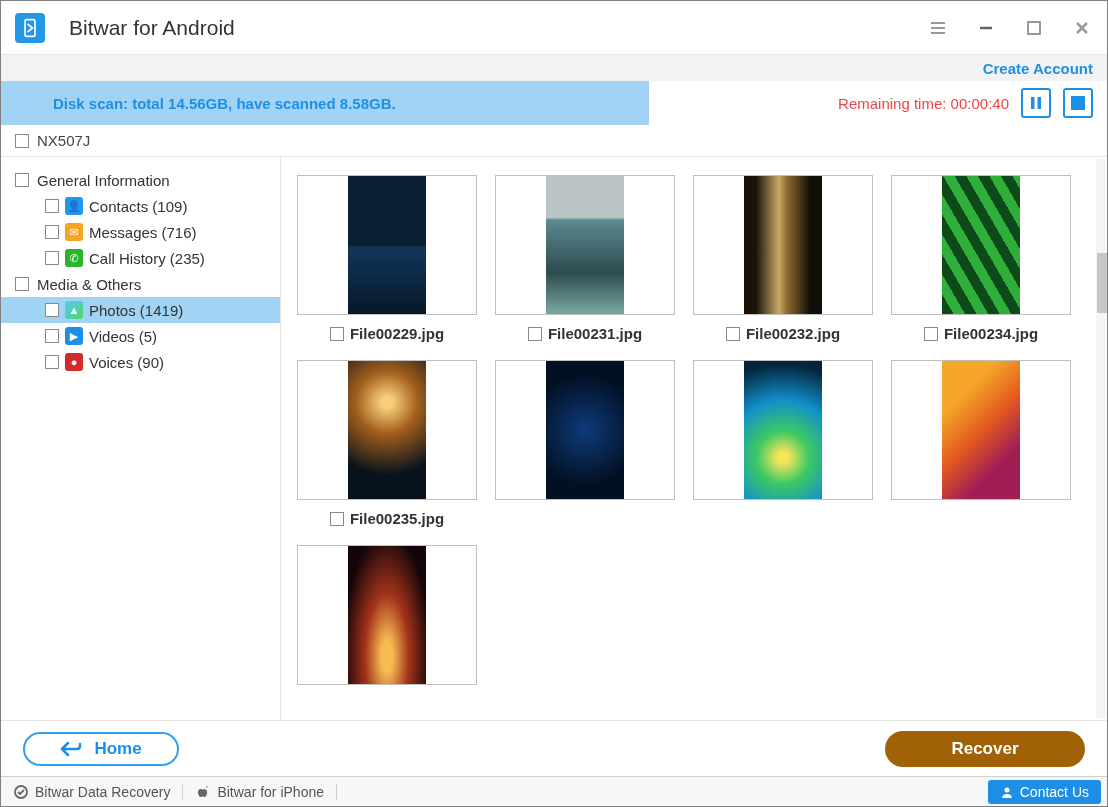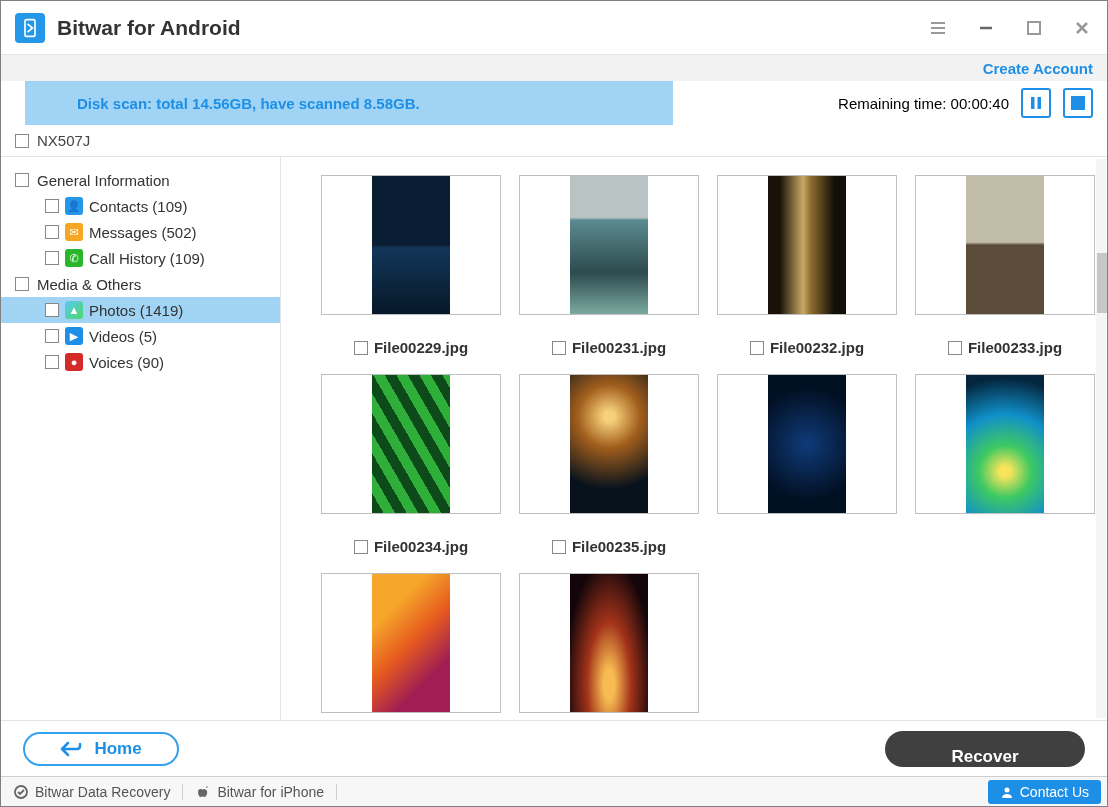--- a/index.html
+++ b/index.html
@@ -3,47 +3,47 @@
 <meta charset="utf-8">
 <style>
   * { box-sizing: border-box; margin: 0; padding: 0; }
   html, body { width: 1108px; height: 807px; font-family: Arial, sans-serif; overflow: hidden; background: #fff; }
   .window { width: 1108px; height: 807px; border: 1px solid #808080; display: flex; flex-direction: column; }
 
   
   .titlebar { height: 54px; display: flex; align-items: center; padding: 0 14px; border-bottom: 1px solid #e5e5e5; }
   .app-icon { width: 30px; height: 30px; background: #2597e8; border-radius: 4px; display: flex; align-items: center; justify-content: center; margin-right: 12px; }
   .app-icon svg { width: 20px; height: 20px; }
-  .app-title { font-size: 21px; font-weight: 700; color: #333; flex: 1; }
+  .app-title { font-size: 21px; font-weight: 400; color: #333; flex: 1; margin-left: 12px; }
   .win-controls { display: flex; gap: 26px; align-items: center; }
   .win-btn { width: 22px; height: 22px; display: flex; align-items: center; justify-content: center; color: #888; cursor: pointer; }
   .win-btn svg { width: 18px; height: 18px; }
 
   
   .account-bar { background: #f2f2f2; height: 26px; display: flex; justify-content: flex-end; align-items: center; padding: 0 14px; }
   .create-account { color: #1e8fe6; font-size: 15px; font-weight: bold; cursor: pointer; }
 
   
   .scan-bar { height: 44px; display: flex; align-items: center; }
-  .scan-progress-area { position: relative; flex: 0 0 648px; height: 100%; background: #f2f2f2; display: flex; align-items: center; margin-left: 24px; }
+  .scan-progress-area { position: relative; flex: 0 0 648px; height: 100%; background: #f2f2f2; display: flex; align-items: center; }
   .scan-progress-fill { position: absolute; left: 0; top: 0; height: 100%; background: #a1d4f4; }
   .scan-text { position: relative; color: #1e8fe6; font-size: 15px; font-weight: bold; padding-left: 52px; }
   .scan-right { flex: 1; display: flex; align-items: center; justify-content: flex-end; padding-right: 14px; gap: 12px; }
-  .remaining { color: #000000; font-size: 15px; }
+  .remaining { color: #ef4444; font-size: 15px; }
   .sq-btn { width: 30px; height: 30px; border: 2px solid #1e8fe6; border-radius: 3px; display: flex; align-items: center; justify-content: center; cursor: pointer; background: #fff; }
   .sq-btn svg, .sq-btn .stop-square { width: 14px; height: 14px; }
   .stop-square { background: #1e8fe6; }
 
   
   .device-row { height: 32px; display: flex; align-items: center; padding: 0 14px; border-bottom: 1px solid #e5e5e5; background: #fff; }
   .device-row input { margin-right: 8px; }
   .device-label { font-size: 15px; font-weight: normal; color: #444; }
 
   
-  .body { flex: 1; display: flex; overflow: hidden; gap: 24px; }
+  .body { flex: 1; display: flex; overflow: hidden; }
   .sidebar { width: 280px; border-right: 1px solid #e5e5e5; overflow-y: auto; padding: 10px 0; }
   .tree-cat { display: flex; align-items: center; padding: 4px 14px; font-size: 15px; color: #333; height: 26px; }
   .tree-cat input { margin-right: 8px; }
   .tree-item { display: flex; align-items: center; padding: 3px 14px 3px 44px; font-size: 15px; color: #333; height: 26px; cursor: pointer; }
   .tree-item.selected { background: #a1d4f4; }
   .tree-item input { margin-right: 6px; }
   .tree-icon { width: 18px; height: 18px; border-radius: 3px; margin-right: 6px; display: inline-flex; align-items: center; justify-content: center; font-size: 11px; color: #fff; }
   .icon-contacts { background: #2597e8; }
   .icon-messages { background: #f5a623; }
   .icon-call { background: #2ab62a; }
@@ -51,30 +51,30 @@
   .icon-videos { background: #1e8fe6; }
   .icon-voices { background: #d52a2a; }
 
   
   .content { flex: 1; position: relative; overflow: hidden; }
   .content-inner { position: absolute; inset: 0; overflow-y: auto; padding: 18px 16px; }
   .grid { display: grid; grid-template-columns: repeat(4, 180px); gap: 18px 18px; justify-content: start; }
   .thumb-cell { display: flex; flex-direction: column; align-items: center; }
   .thumb { width: 180px; height: 140px; border: 1px solid #bfbfbf; background: #fff; display: flex; align-items: center; justify-content: center; overflow: hidden; }
   .thumb-img { width: 78px; height: 138px; }
-  .thumb-label { display: flex; align-items: center; margin-top: 24px; font-size: 15px; font-weight: bold; color: #333; }
+  .thumb-label { display: flex; align-items: center; margin-top: 10px; font-size: 15px; font-weight: bold; color: #333; }
   .thumb-label input { margin-right: 6px; }
   .content-scrollbar { position: absolute; right: 0; top: 0; bottom: 0; width: 12px; background: #fff; }
   .content-scroll-track { position: absolute; right: 1px; top: 2px; bottom: 2px; width: 10px; background: #f5f5f5; }
   .content-scroll-thumb { position: absolute; right: 0; width: 10px; height: 60px; background: #c7c7c7; }
 
   
   .footer-actions { height: 56px; display: flex; align-items: center; justify-content: space-between; padding: 8px 22px; border-top: 1px solid #e5e5e5; }
   .home-btn { width: 156px; height: 34px; border: 2px solid #33a0ed; border-radius: 17px; display: flex; align-items: center; justify-content: center; gap: 12px; color: #1e8fe6; font-size: 17px; font-weight: bold; cursor: pointer; background: #fff; }
-  .recover-btn { width: 200px; height: 36px; border-radius: 18px; background: #404040; color: #fff; font-size: 17px; font-weight: bold; display: flex; align-items: flex-end; justify-content: center; cursor: pointer; }
+  .recover-btn { width: 200px; height: 36px; border-radius: 18px; background: #a16207; color: #fff; font-size: 17px; font-weight: bold; display: flex; align-items: center; justify-content: center; cursor: pointer; }
 
   
   .statusbar { height: 30px; border-top: 1px solid #cfcfcf; background: #f7f7f7; display: flex; align-items: center; }
   .status-left { display: flex; }
   .status-item { display: flex; align-items: center; padding: 0 12px; font-size: 14px; color: #555; border-right: 1px solid #cfcfcf; height: 16px; cursor: pointer; gap: 6px; }
   .status-item svg { width: 16px; height: 16px; }
   .status-spacer { flex: 1; }
   .contact-btn { height: 24px; margin-right: 6px; background: #1e8fe6; color: #fff; font-size: 14px; padding: 0 12px; border-radius: 3px; display: flex; align-items: center; gap: 6px; cursor: pointer; }
   .contact-btn svg { width: 14px; height: 14px; }
 
@@ -153,26 +153,26 @@
         <span>General Information</span>
       </div>
       <div class="tree-item">
         <input type="checkbox" style="">
         <span class="tree-icon icon-contacts">👤</span>
         <span>Contacts (109)</span>
       </div>
       <div class="tree-item">
         <input type="checkbox" style="">
         <span class="tree-icon icon-messages">✉</span>
-        <span>Messages (502)</span>
+        <span>Messages (716)</span>
       </div>
       <div class="tree-item">
         <input type="checkbox" style="">
         <span class="tree-icon icon-call">✆</span>
-        <span>Call History (109)</span>
+        <span>Call History (235)</span>
       </div>
       <div class="tree-cat">
         <input type="checkbox" style="">
         <span>Media &amp; Others</span>
       </div>
       <div class="tree-item selected">
         <input type="checkbox" style="">
         <span class="tree-icon icon-photos">▲</span>
         <span>Photos (1419)</span>
       </div>
@@ -216,29 +216,20 @@
           <div class="thumb-cell">
             <div class="thumb">
                 <div class="thumb-img" style="background:linear-gradient(90deg,#1a1208 15%, #caa867 45%, #8e6b2e 55%, #120e08 85%);"></div>
               </div>
             <div class="thumb-label">
                 <input type="checkbox" style="">
                 <span>File00232.jpg</span>
               </div>
           </div>
 
-          <div class="thumb-cell">
-            <div class="thumb">
-                <div class="thumb-img" style="background:linear-gradient(#c2bda9 48%, #5b4c3a 50%);"></div>
-              </div>
-            <div class="thumb-label">
-                <input type="checkbox" style="">
-                <span>File00233.jpg</span>
-              </div>
-          </div>
 
           <div class="thumb-cell">
             <div class="thumb">
                 <div class="thumb-img" style="background:repeating-linear-gradient(60deg,#0c4a1a 0 10px,#2fae3a 10px 20px);"></div>
               </div>
             <div class="thumb-label">
                 <input type="checkbox" style="">
                 <span>File00234.jpg</span>
               </div>
           </div>

